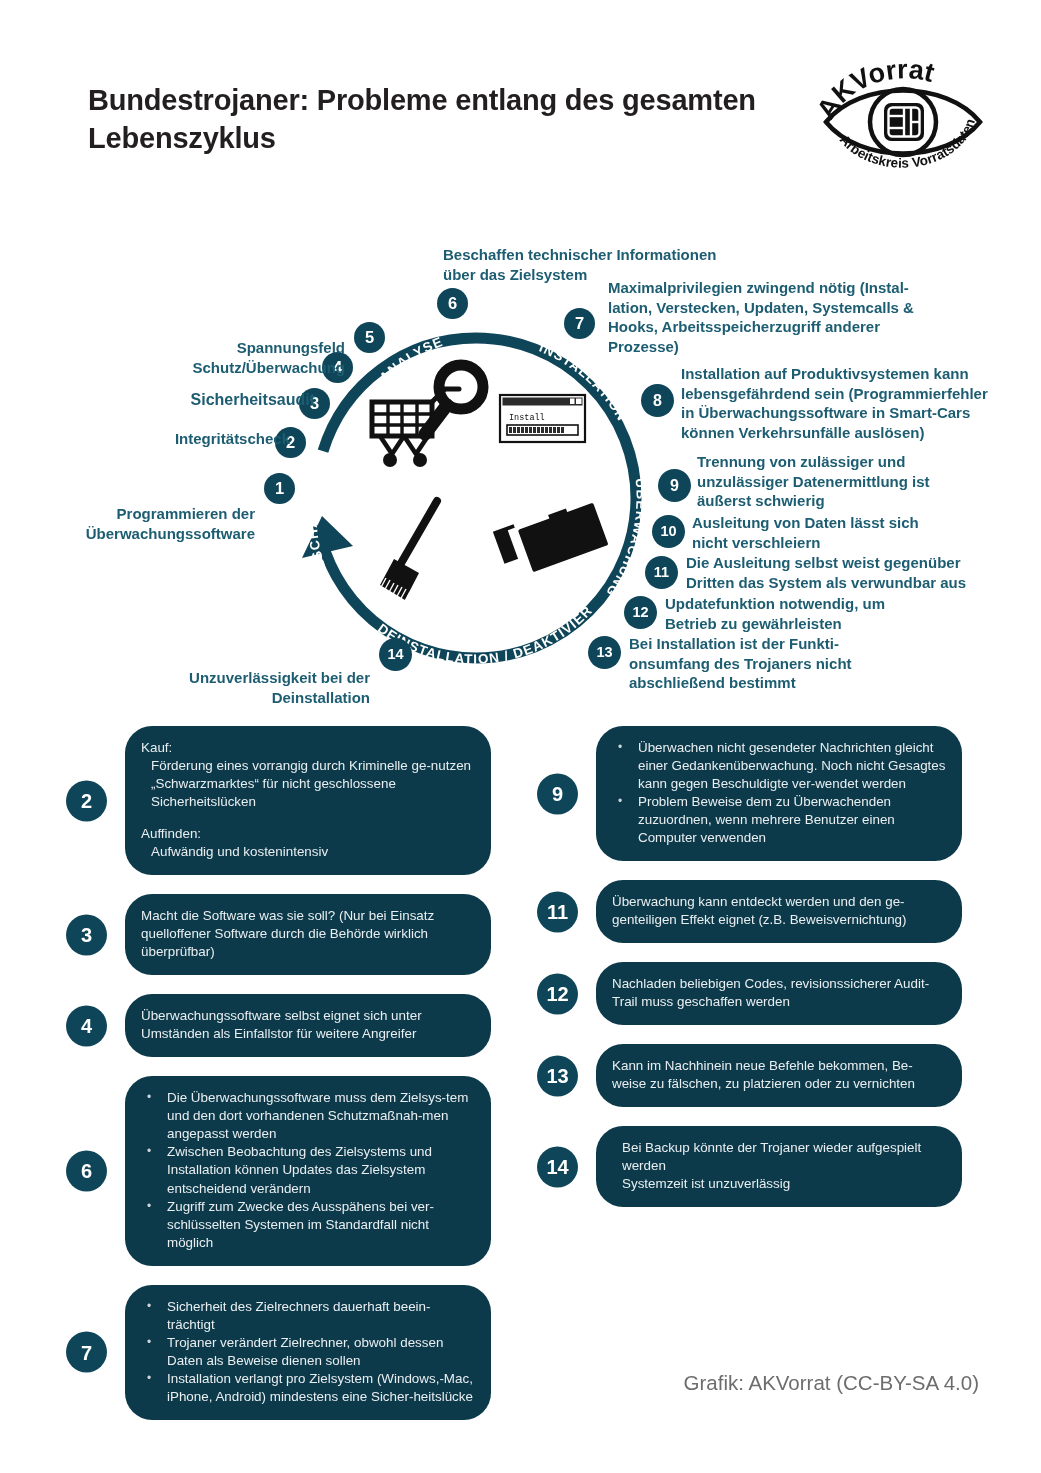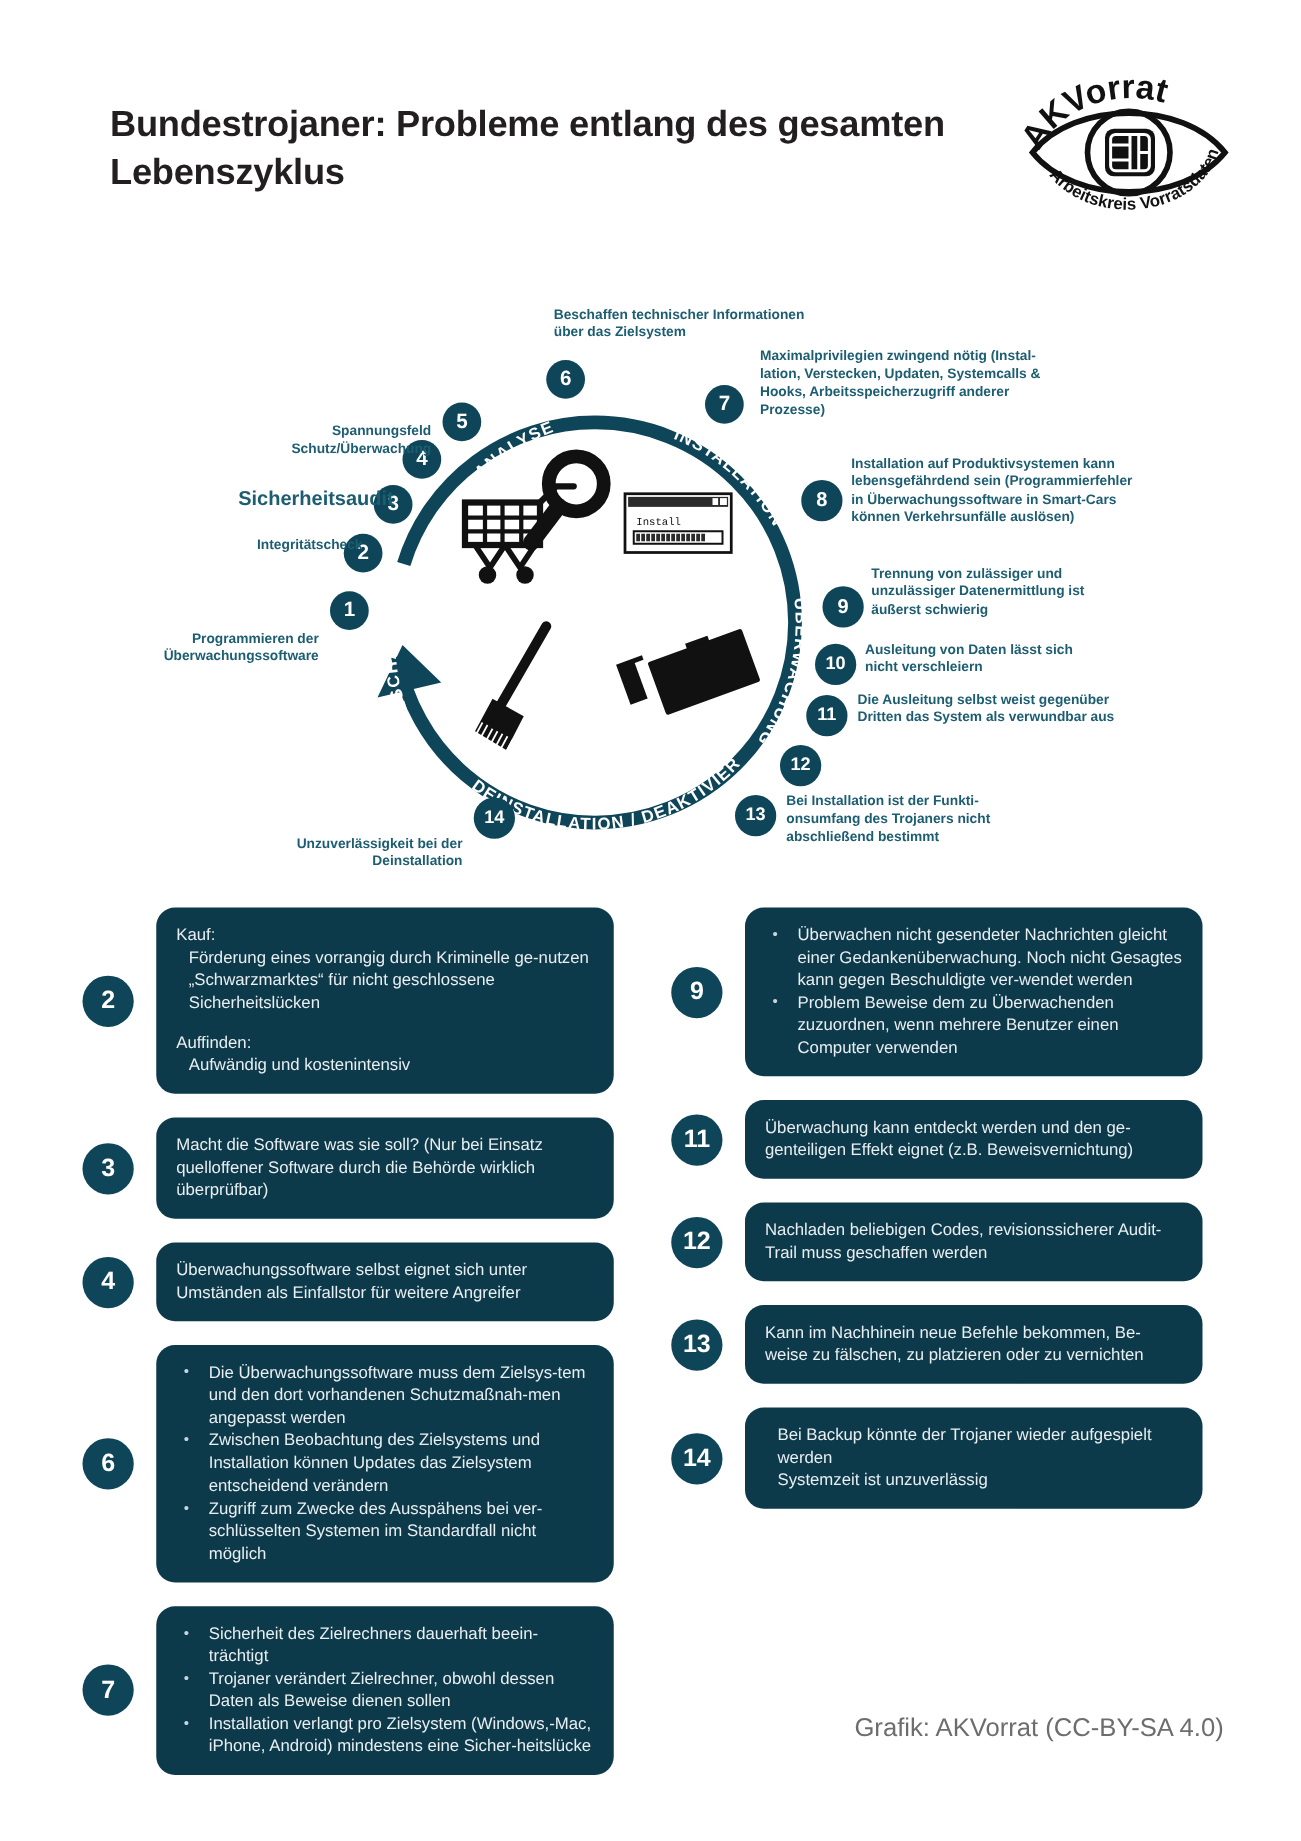--- a/index.html
+++ b/index.html
@@ -17,21 +17,21 @@
     color:#231f20;letter-spacing:-.2px;
   }
   .logo{position:absolute;left:812px;top:50px;width:182px;height:134px;}
   .logo svg{display:block;}
 
   
   .diagram{position:absolute;left:0;top:228px;width:1041px;height:495px;}
   .diagram svg{display:block;}
 
   .dlabel{
-    position:absolute;font-size:11px;font-weight:bold;line-height:1.30;
+    position:absolute;font-size:15px;font-weight:bold;line-height:1.30;
     color:#1d5d72;
   }
   .dlabel.r{text-align:right;margin-top:36px;}
   .dlabel.l{text-align:left;}
 
   .badge{
     position:absolute;border-radius:50%;
     background:#0e4558;color:#ffffff;
     font-weight:bold;text-align:center;
     display:flex;align-items:center;justify-content:center;
@@ -49,21 +49,21 @@
   .cardrow{position:relative;margin-bottom:19px;}
   .cardbadge{
     position:absolute;left:0;top:50%;transform:translateY(-50%);
     width:41px;height:41px;border-radius:50%;
     background:#0e4558;color:#fff;font-size:20px;font-weight:bold;
     display:flex;align-items:center;justify-content:center;line-height:1;
     z-index:2;
   }
   .card{
     margin-left:59px;background:#0d3a4a;color:#e9eef1;
-    border-radius:15px;padding:13px 16px 14px 16px;
+    border-radius:27px;padding:13px 16px 14px 16px;
     font-size:13.4px;line-height:1.345;
   }
   .card p{margin:0;}
   .card p.gap{margin-top:14px;}
   .card ul{margin:0;padding:0;list-style:none;}
   .card li{position:relative;padding-left:26px;margin:0;}
   .card li::before{
     content:"\2022";position:absolute;left:6px;top:0;
     font-size:12px;line-height:1.345;color:#c9d6dc;
   }
@@ -248,20 +248,22 @@
     <div class="badge d2" style="left:658px;top:241px;">9</div>
 
     <div class="dlabel l" style="left:692px;top:285px;width:300px;white-space:pre-line;">Ausleitung von Daten lässt sich
 nicht verschleiern</div>
     <div class="badge d2" style="left:652px;top:287px;font-size:14.5px;">10</div>
 
     <div class="dlabel l" style="left:686px;top:325px;width:330px;white-space:pre-line;">Die Ausleitung selbst weist gegenüber
 Dritten das System als verwundbar aus</div>
     <div class="badge d2" style="left:645px;top:328px;font-size:14.5px;">11</div>
 
+    <div class="dlabel l" style="left:665px;top:366px;width:300px;white-space:pre-line;">Updatefunktion notwendig, um
+Betrieb zu gewährleisten</div>
     <div class="badge d2" style="left:624px;top:368px;font-size:14.5px;">12</div>
 
     <div class="dlabel l" style="left:629px;top:406px;width:300px;white-space:pre-line;">Bei Installation ist der Funkti-
 onsumfang des Trojaners nicht
 abschließend bestimmt</div>
     <div class="badge d2" style="left:588px;top:408px;font-size:14.5px;">13</div>
 
     <div class="dlabel r" style="left:130px;top:404px;width:240px;white-space:pre-line;">Unzuverlässigkeit bei der
 Deinstallation</div>
     <div class="badge d2" style="left:379px;top:410px;font-size:14.5px;">14</div>

